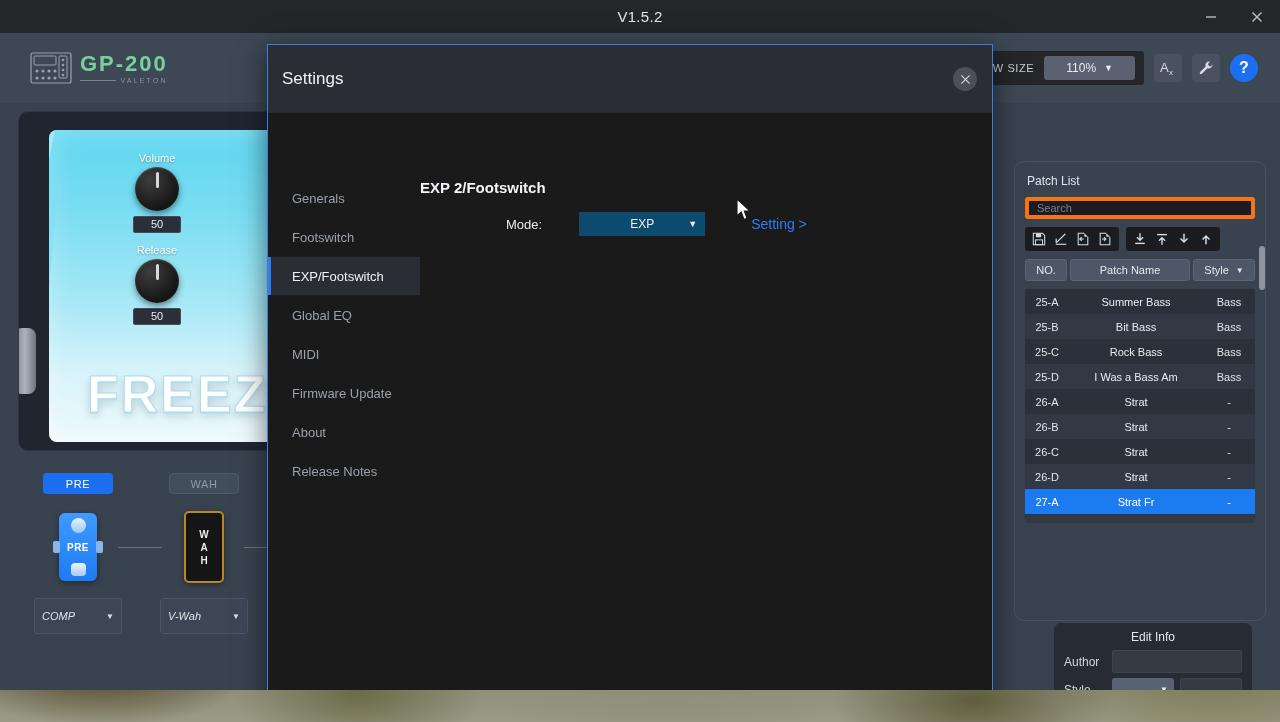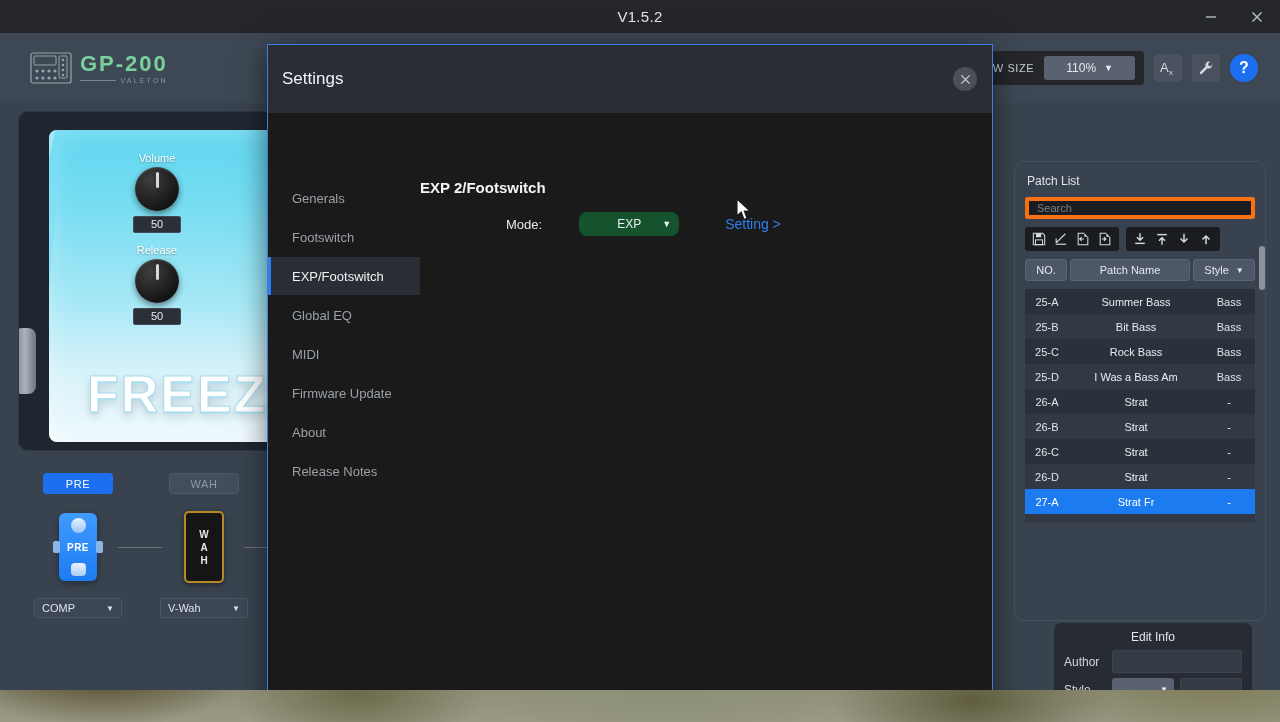--- a/index.html
+++ b/index.html
@@ -199,25 +199,25 @@
     border:1px solid #5d0d12; cursor:pointer; position:relative; overflow:hidden;
     box-shadow: 0 2px 6px rgba(0,0,0,.4);
   }
   .mini-dst .dot { position:absolute; top:5px; left:50%; margin-left:-2px;
     width:4px;height:4px;border-radius:50%;background:#d9666b;}
   .mini-dst .wave { position:absolute; top:16px; left:5px; right:5px; height:18px; }
   .mini-dst .plate { position:absolute; bottom:6px; left:4px; right:4px; height:22px;
     background:#161616; border-radius:2px; display:flex;align-items:center;justify-content:center;
     color:#e3e3e3; font-size:9px; font-weight:bold; letter-spacing:.5px;}
   .slot-select {
-    margin-top: 12px; height: 20px; width: 88px;
+    margin-top: 12px; height: 36px; width: 88px;
     background:#3c4654; border:1px solid #4b5666; border-radius:3px;
     display:flex; align-items:center; justify-content:space-between;
     padding: 0 7px; color:#dde2e9; font-size:11px; cursor:pointer;
-    position:absolute; left:-2px;
+    position:absolute; left:-2px;font-style:italic;
   }
   .slot-select .caret { font-size:8px; }
   
   #patch-panel {
     position: absolute; right: 14px; top: 58px;
     width: 252px; height: 460px;
     background: #39434f; border: 1px solid #47525f; border-radius: 10px;
     padding: 10px;
   }
   #patch-title { color:#dfe3e9; font-size:12px; margin: 2px 0 9px 2px; }
@@ -318,21 +318,21 @@
   }
   #modal-main { flex:1; padding: 66px 0 0 0; position:relative; }
   #section-title {
     color:#f2f4f7; font-size:15px; font-weight:bold; margin-left: 0px;
   }
   #mode-row {
     display:flex; align-items:center; margin-top: 16px; margin-left: 86px; gap: 28px;
   }
   #mode-label { color:#e5e8ed; font-size:13px; margin-right: 9px; }
   #mode-select {
-    width: 100px; height: 24px; background:#14532d; border-radius:8px;
+    width: 126px; height: 24px; background:#0c4a6e; border-radius:0;
     display:flex; align-items:center; justify-content:center; position:relative;
     color:#eceff3; font-size:12px; cursor:pointer;
   }
   #mode-select .caret { position:absolute; right:8px; font-size:9px; }
   #setting-link {
     margin-left: 18px; color:#2f7ef0; font-size:14px; cursor:pointer;
   }
   
   #cursor { position:absolute; left: 736px; top: 198px; z-index: 60; pointer-events:none; }
 </style>

